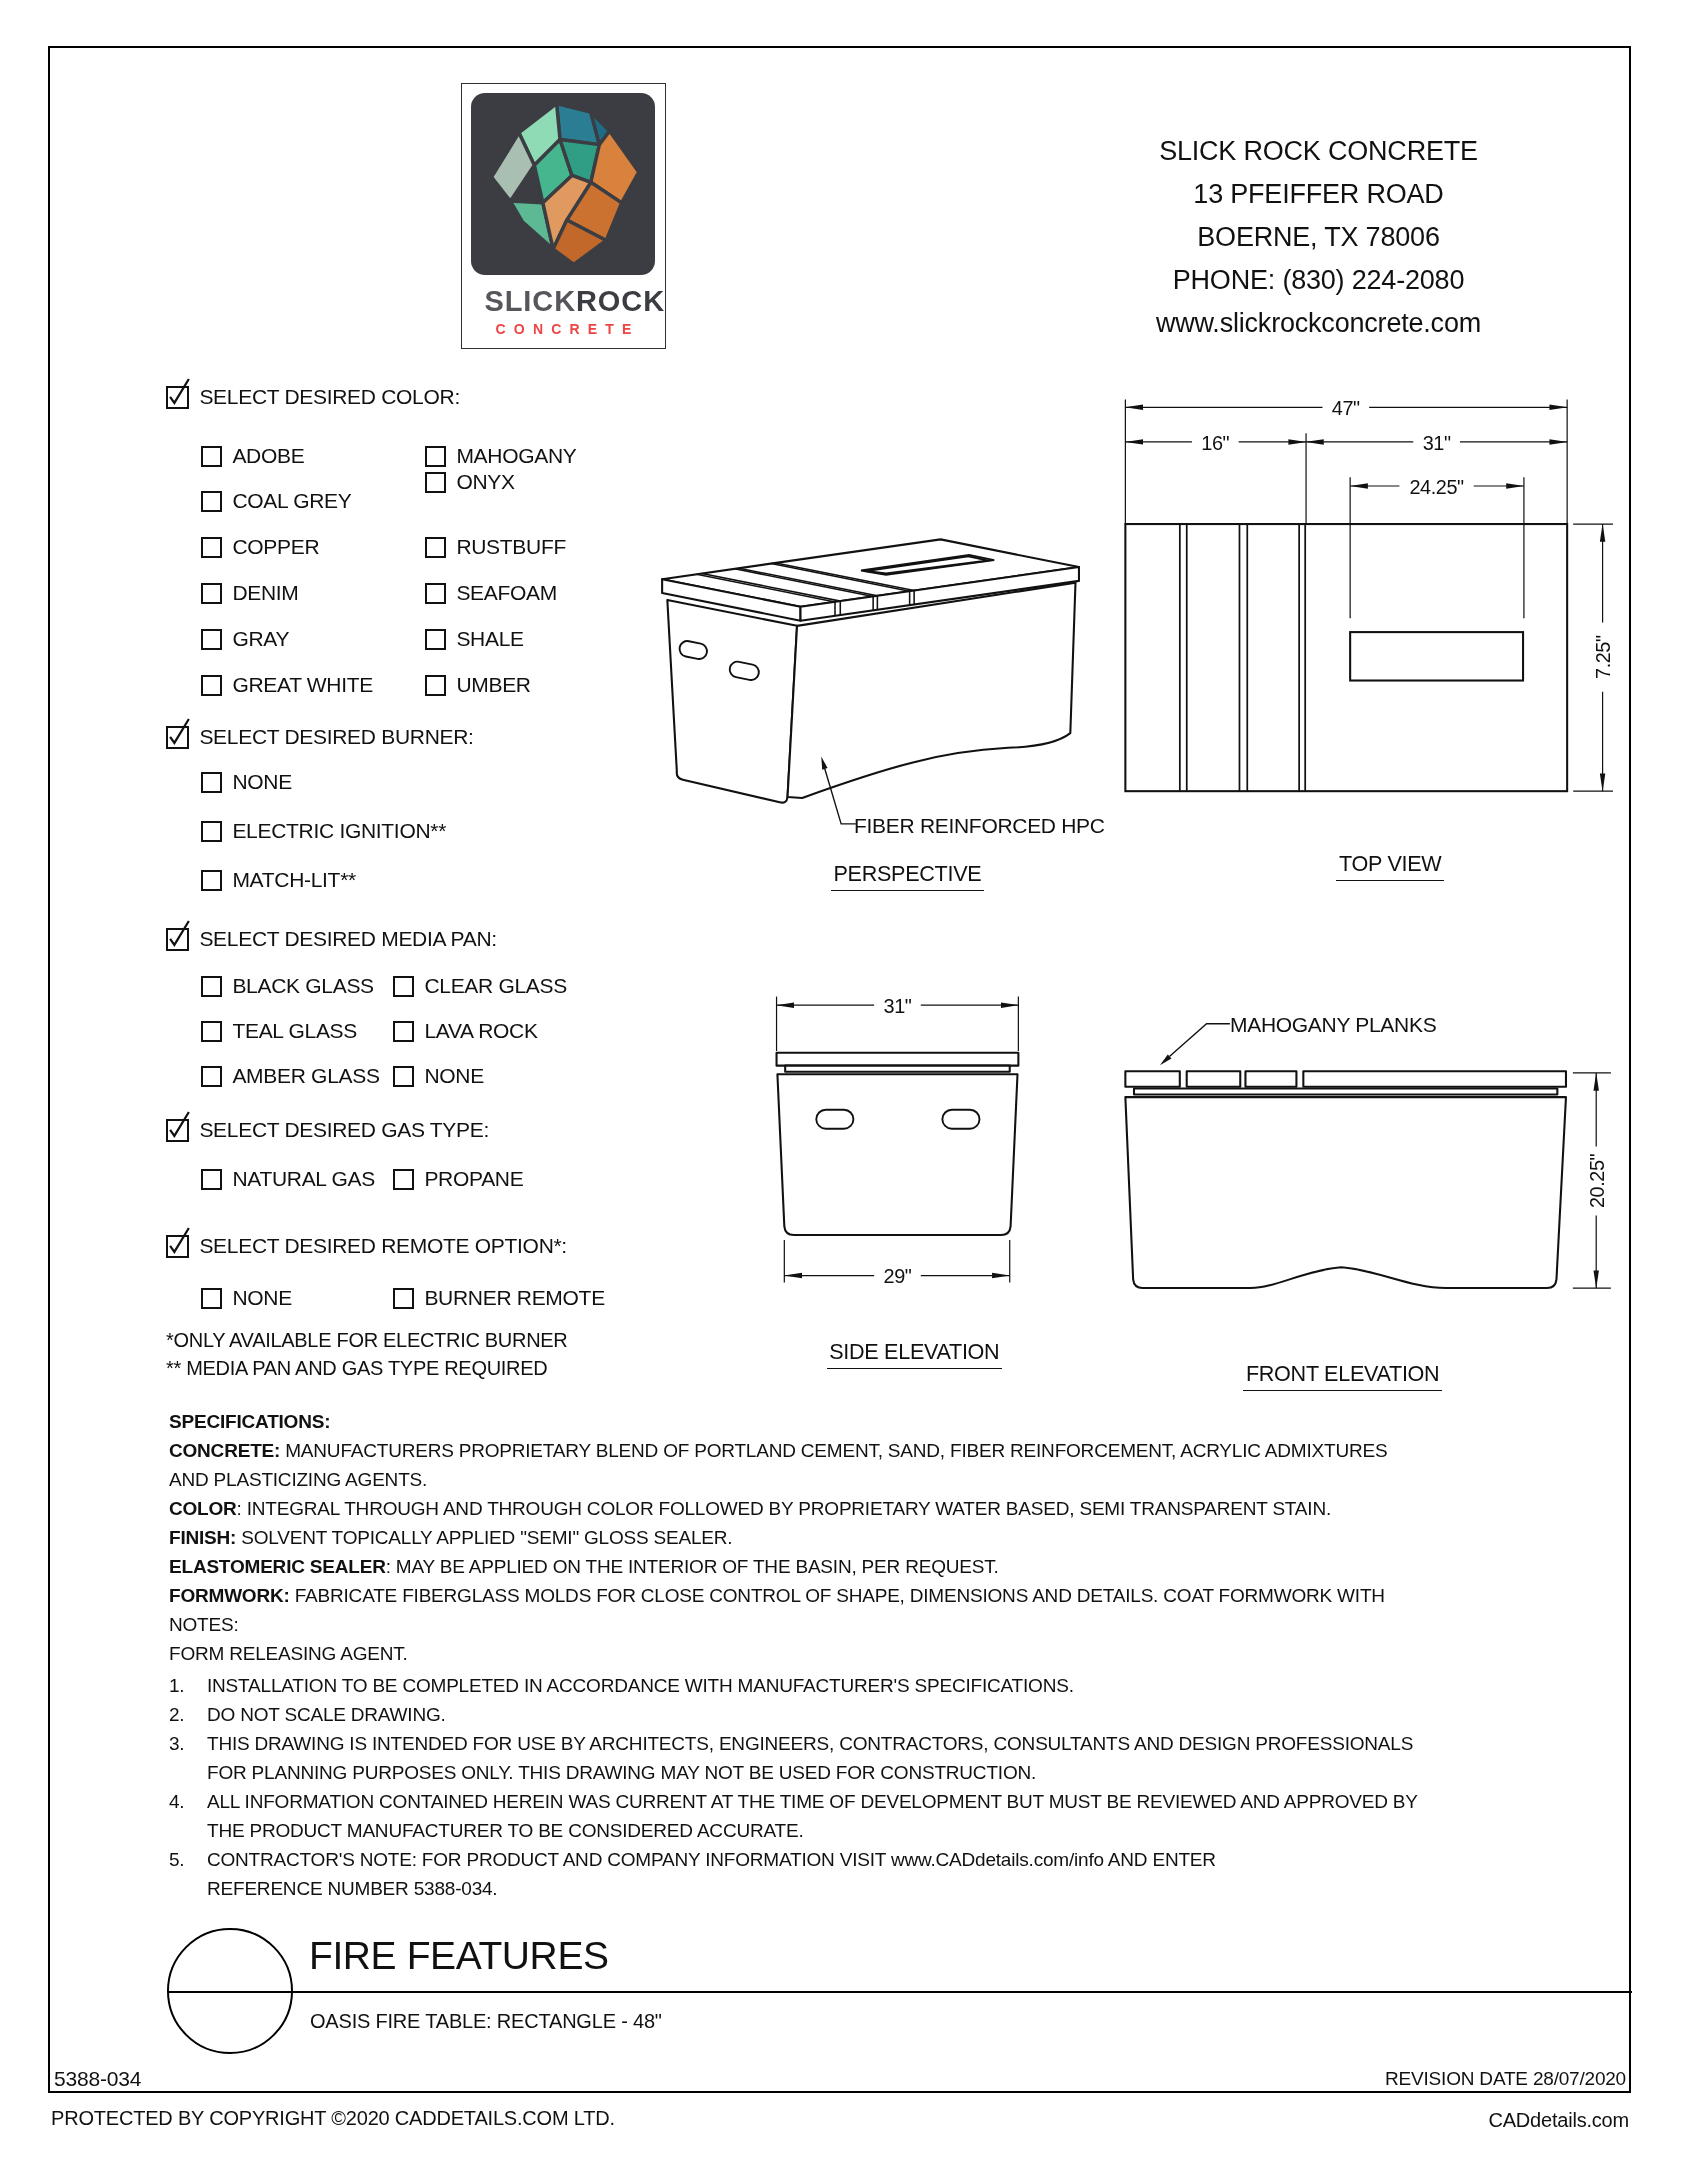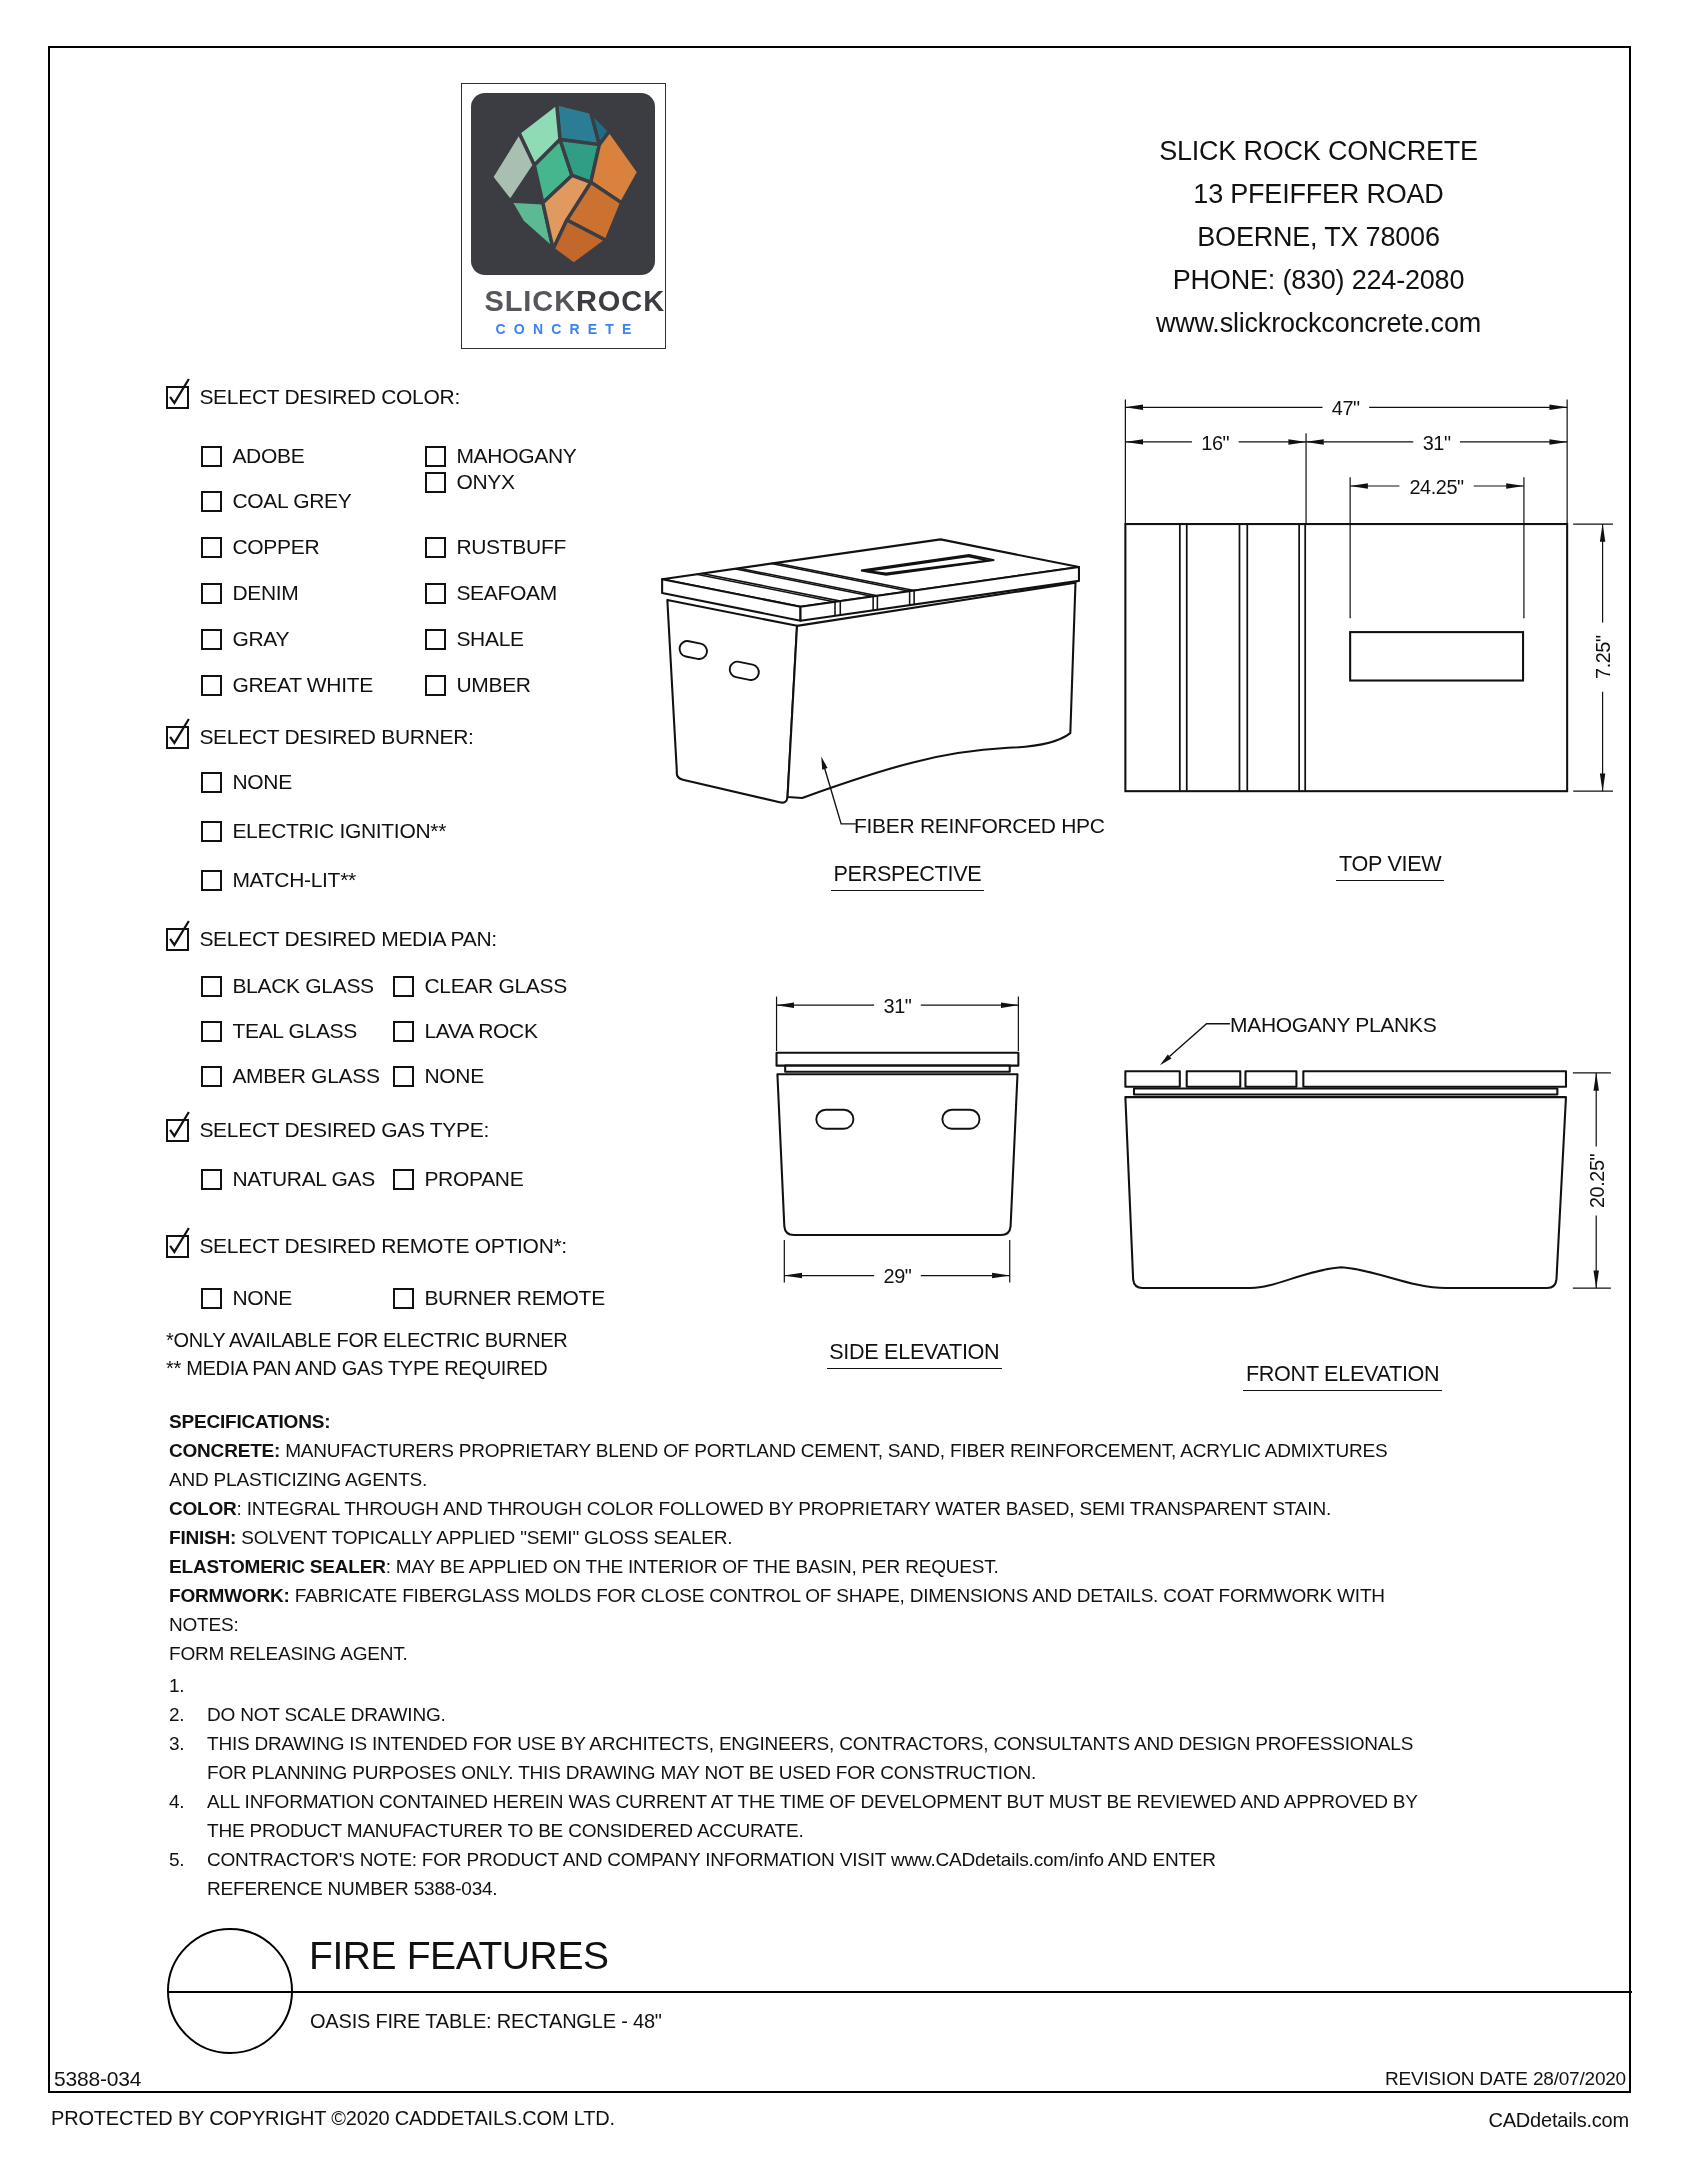--- a/index.html
+++ b/index.html
@@ -13,21 +13,21 @@
   .cb.lg{width:23px;height:23px;position:relative}
   .cb.lg svg{position:absolute;left:-2.6px;top:-2.6px;overflow:visible}
   .foot{position:absolute;font-size:20px;letter-spacing:-0.3px;white-space:nowrap}
   
   .company{position:absolute;left:1016px;top:130px;width:605px;text-align:center;
            font-size:27px;line-height:43px;letter-spacing:-0.2px}
   
   .logo{position:absolute;left:461px;top:83px;width:205px;height:266px;border:1.7px solid #2e3033;box-sizing:border-box;background:#fff}
   .logo-square{position:absolute;left:8.6px;top:8.6px;width:184px;height:182px;background:#3b3d42;border-radius:14px}
   .logo-line1{position:absolute;left:0;top:201px;width:100%;text-align:right;font-weight:800;font-size:29px;letter-spacing:0.9px;color:#3b3d42}
-  .logo-line2{position:absolute;left:0;top:237px;width:100%;text-align:center;font-weight:800;font-size:14px;letter-spacing:8.2px;text-indent:8.2px;color:#3b82f6}
+  .logo-line2{position:absolute;left:0;top:237px;width:100%;text-align:center;font-weight:800;font-size:14px;letter-spacing:8.2px;text-indent:8.2px;color:#ef4444}
   
   .spec{position:absolute;left:169px;top:1407px;font-size:19px;line-height:29px;letter-spacing:-0.2px;white-space:nowrap}
   .spec b{font-weight:700}
   .notes{position:absolute;left:169px;top:1671px;font-size:19px;line-height:29px;letter-spacing:-0.2px}
   .nrow{display:flex;white-space:nowrap}
   .nnum{width:38px;flex:0 0 auto}
   
   .cap{position:absolute;font-size:21.6px;text-align:right;letter-spacing:-0.3px;white-space:nowrap}
   .cap span{border-bottom:1.9px solid #111;padding:0 2.6px 3.5px}
   .callout{position:absolute;font-size:21px;letter-spacing:-0.3px;white-space:nowrap}
@@ -396,20 +396,21 @@
     <div><b>COLOR</b><span>: INTEGRAL THROUGH AND THROUGH COLOR FOLLOWED BY PROPRIETARY WATER BASED, SEMI TRANSPARENT STAIN.</span></div>
     <div><b>FINISH:</b><span> SOLVENT TOPICALLY APPLIED "SEMI" GLOSS SEALER.</span></div>
     <div><b>ELASTOMERIC SEALER</b><span>: MAY BE APPLIED ON THE INTERIOR OF THE BASIN, PER REQUEST.</span></div>
     <div><b>FORMWORK:</b><span> FABRICATE FIBERGLASS MOLDS FOR CLOSE CONTROL OF SHAPE, DIMENSIONS AND DETAILS. COAT FORMWORK WITH</span></div>
     <div><b></b><span>NOTES:</span></div>
     <div><b></b><span>FORM RELEASING AGENT.</span></div>
   </div>
   <div class="notes">
     <div class="nrow">
         <span class="nnum">1.</span>
+        <span>INSTALLATION TO BE COMPLETED IN ACCORDANCE WITH MANUFACTURER'S SPECIFICATIONS.</span>
       </div>
     <div class="nrow">
         <span class="nnum">2.</span>
         <span>DO NOT SCALE DRAWING.</span>
       </div>
     <div class="nrow">
         <span class="nnum">3.</span>
         <span>THIS DRAWING IS INTENDED FOR USE BY ARCHITECTS, ENGINEERS, CONTRACTORS, CONSULTANTS AND DESIGN PROFESSIONALS</span>
       </div>
     <div class="nrow">

